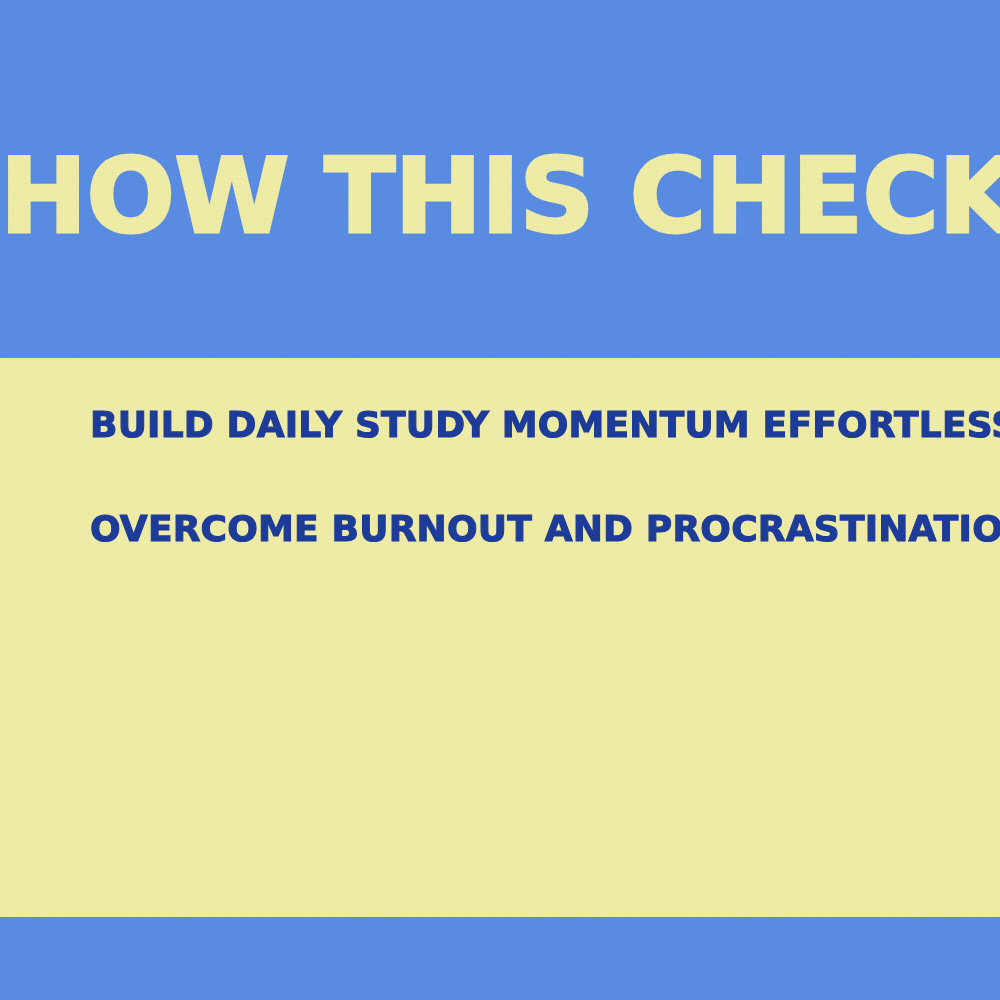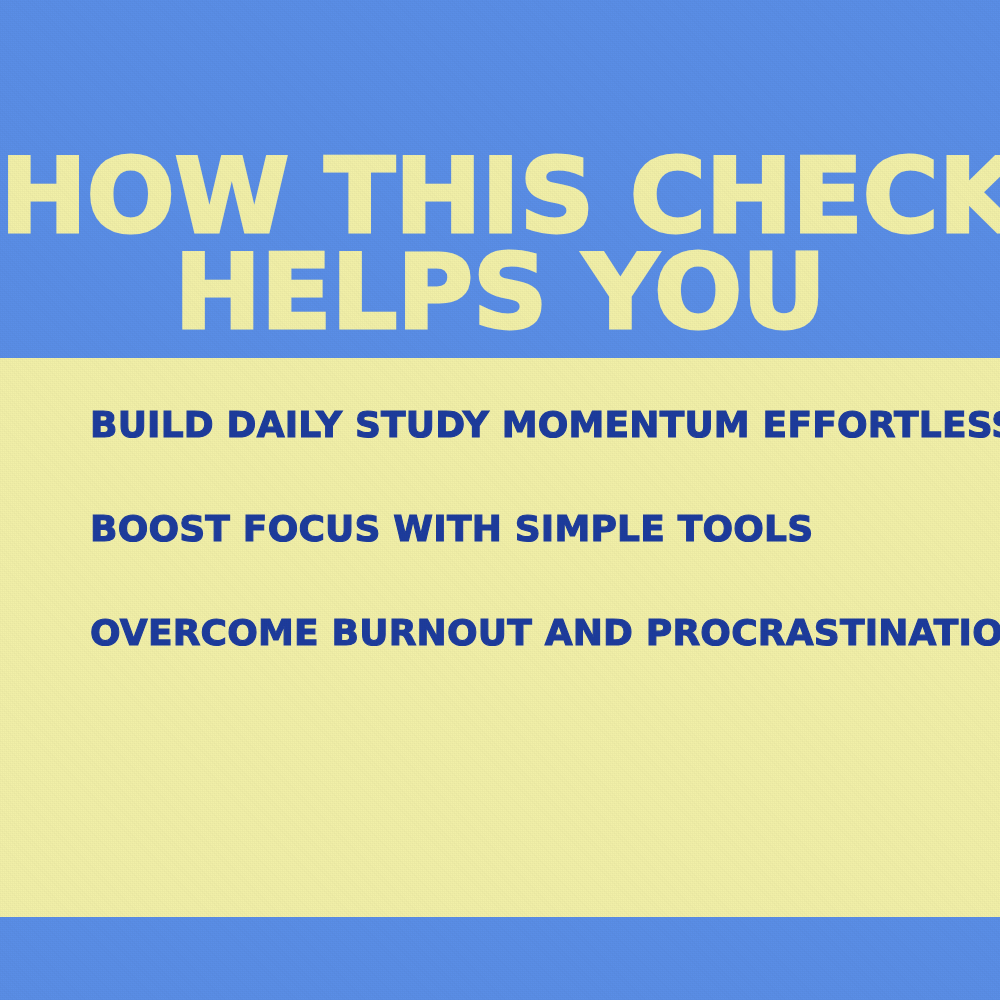--- a/index.html
+++ b/index.html
@@ -125,29 +125,25 @@
 <body>
 
 <div id="poster">
 
   <div class="band" id="band-top"></div>
   <div class="band" id="band-middle"></div>
   <div class="band" id="band-bottom"></div>
 
   <h1 id="headline">
     <span class="hl-line hl-line-1">HOW THIS CHECKLIST</span>
-    <span class="hl-line hl-line-2">HELPS YOU</span>
   </h1>
 
   <ul id="benefit-list">
     <li>
       <span class="benefit-text">BUILD DAILY STUDY MOMENTUM EFFORTLESSLY</span>
-    </li>
-    <li>
-      <span class="benefit-text">BOOST FOCUS WITH SIMPLE TOOLS</span>
     </li>
     <li>
       <span class="benefit-text">OVERCOME BURNOUT AND PROCRASTINATION</span>
     </li>
   </ul>
 
   <div id="grain"></div>
 </div>
 
 </body></html>

